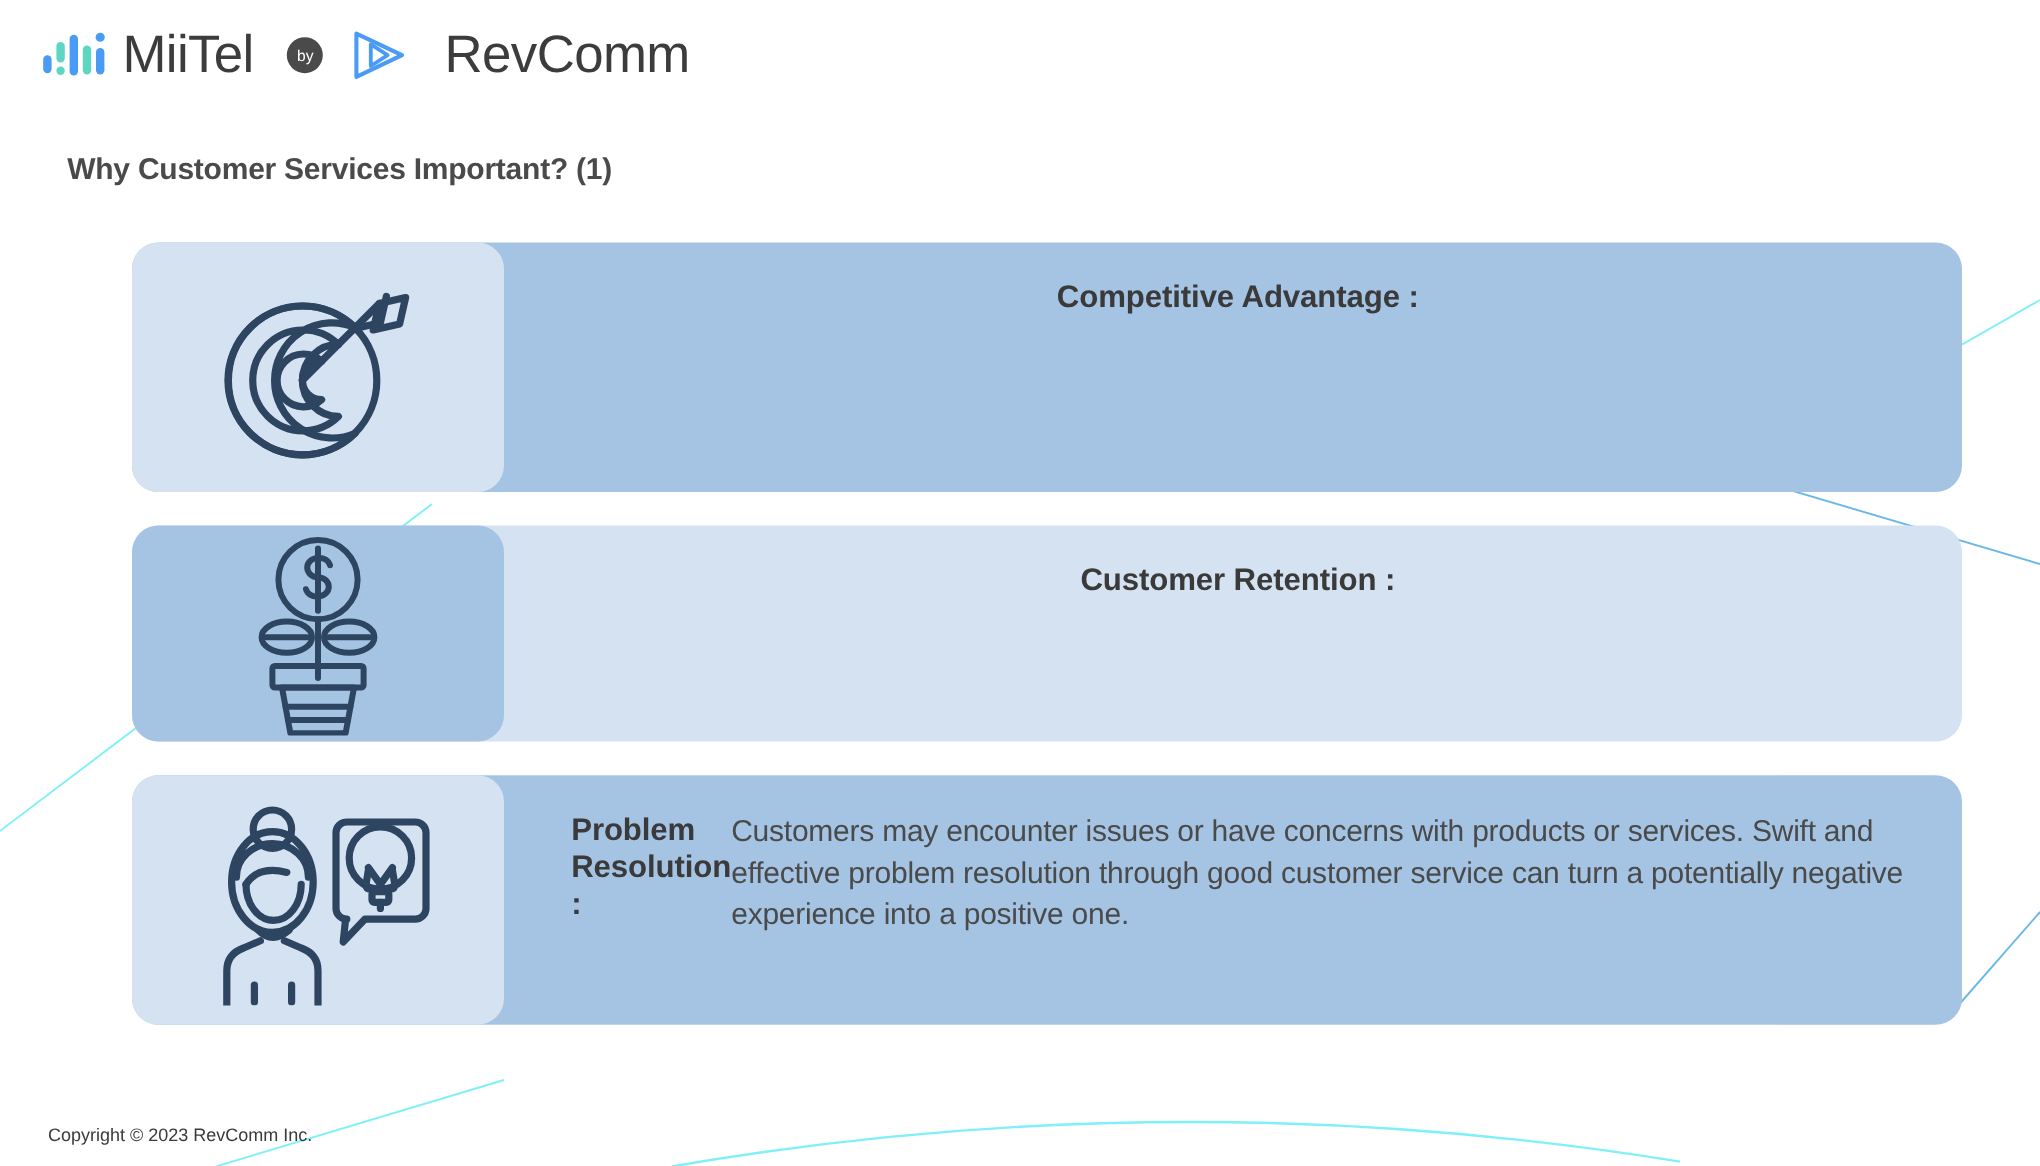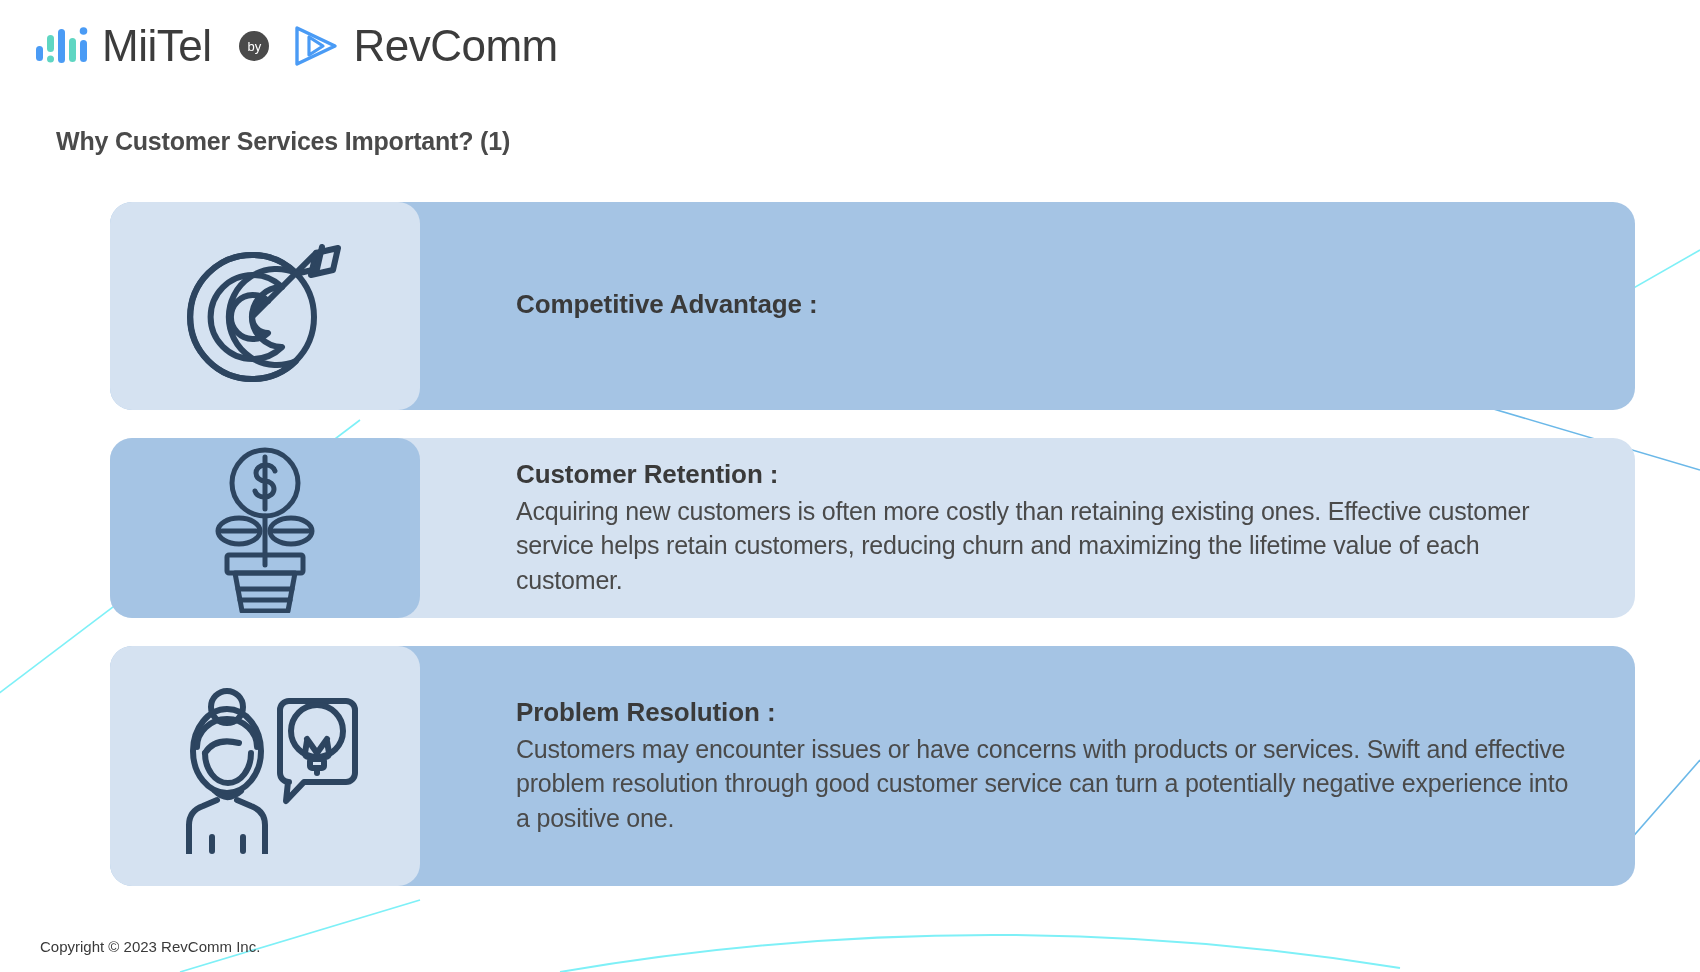--- a/index.html
+++ b/index.html
@@ -70,21 +70,21 @@
     display: flex;
     align-items: center;
     justify-content: center;
     margin-left: 28px;
     margin-right: 24px;
     font-family: "Liberation Sans", sans-serif;
   }
   .revcomm-logo {
     display: flex;
     align-items: flex-end;
-    gap: 14px;
+    gap: 31px;
   }
   .revcomm-word {
     font-family: "Liberation Sans", sans-serif;
     font-size: 44px;
     font-weight: 400;
     color: #3c3c3c;
     letter-spacing: -0.5px;
     line-height: 1;
   }
 
@@ -131,44 +131,43 @@
     box-sizing: border-box;
   }
   .icon-box-light { background: #d5e2f1; }
   .icon-box-dark  { background: #a5c4e4; }
 
   .card-body {
     flex: 1 1 auto;
     padding: 30px 48px 30px 56px;
     box-sizing: border-box;
     display: flex;
-    flex-direction: column;
+    flex-direction: row;
     justify-content: center;
-    margin-left: 40px;
   }
   .card-heading {
     font-size: 26px;
     font-weight: bold;
     color: #3a3a3a;
     margin-bottom: 4px;
     letter-spacing: -0.1px;
     font-family: "Liberation Sans", sans-serif;
   }
   .card-text {
     font-size: 25px;
     line-height: 1.38;
     color: #4a4a4a;
     letter-spacing: -0.2px;
     font-family: "Liberation Sans", sans-serif;
   }
 
   
   .card-1 { height: 208px; }
   .card-2 { height: 180px; }
-  .card-3 { height: 240px; }
+  .card-3 { height: 208px; }
 
   
   .footer-copyright {
     position: absolute;
     left: 40px;
     top: 938px;
     font-size: 15px;
     color: #3a3a3a;
     z-index: 5;
     font-family: Liberation Sans, sans-serif;
@@ -253,21 +252,20 @@
             <line x1="79" y1="88" x2="113" y2="88"></line>
             <rect x="32" y="112" width="76" height="18" rx="2"></rect>
             <path d="M40 130 L47 168 L93 168 L100 130 Z"></path>
             <line x1="43" y1="146" x2="97" y2="146"></line>
             <line x1="45" y1="157" x2="95" y2="157"></line>
           </g>
         </svg>
       </div>
       <div class="card-body">
         <div class="card-heading">Customer Retention :</div>
-        <div class="card-text">Acquiring new customers is often more costly than retaining existing ones. Effective customer service helps retain customers, reducing churn and maximizing the lifetime value of each customer.</div>
       </div>
     </div>
 
     <div class="card card-3 card-dark">
       <div class="icon-box icon-box-light">
         <svg width="200" height="175" viewBox="0 0 200 175" xmlns="http://www.w3.org/2000/svg">
           <g fill="none" stroke="#2d4560" stroke-width="6" stroke-linecap="round" stroke-linejoin="round">
 
             <circle cx="62" cy="28" r="16"></circle>
 

